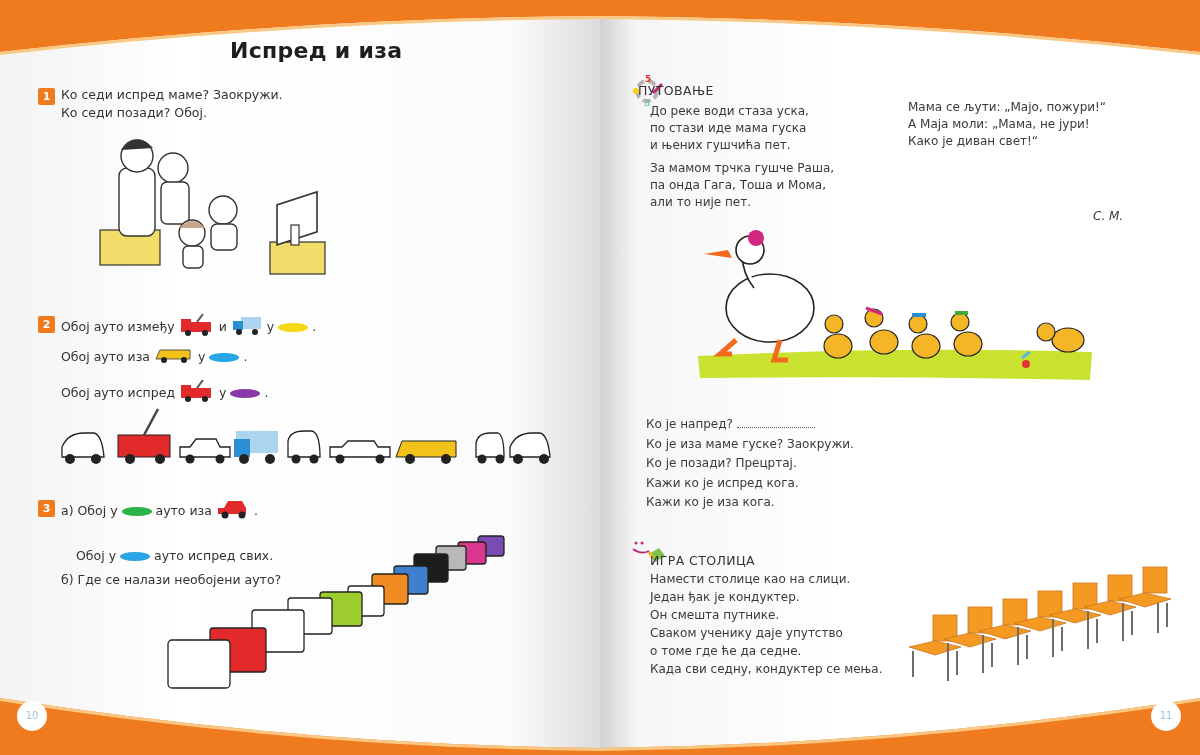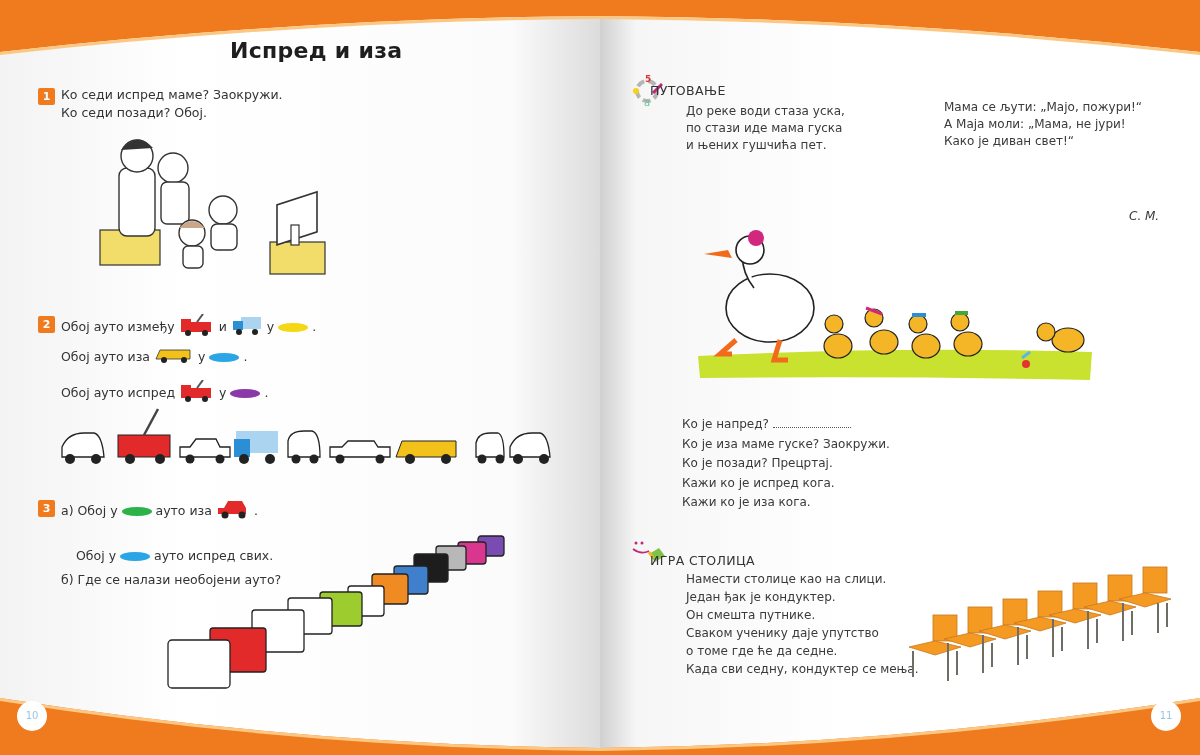--- a/index.html
+++ b/index.html
@@ -17,21 +17,21 @@
   .title { position: absolute; left: 230px; top: 38px; font-size: 22px; font-weight: bold; color: #1e1e1e; letter-spacing: 0.3px; }
 
   .num { position: absolute; width: 17px; height: 17px; background: #f07a1e; color: #fff; font-size: 11px; font-weight: bold; text-align: center; line-height: 17px; border-radius: 2px; }
   .txt { position: absolute; font-size: 12.5px; line-height: 18px; color: #333; white-space: nowrap; }
 
   .swatch { display: inline-block; width: 30px; height: 9px; border-radius: 50%; vertical-align: middle; filter: blur(0.4px); }
   .mini { display: inline-block; vertical-align: middle; }
 
   .pagenum { position: absolute; width: 30px; height: 30px; border-radius: 50%; background: #fff; color: #9cc4e0; font-size: 10px; text-align: center; line-height: 30px; }
 
-  .poem { position: absolute; font-size: 12px; line-height: 17px; color: #3a3a3a; white-space: nowrap; margin-left: 36px; }
+  .poem { position: absolute; font-size: 12px; line-height: 17px; color: #3a3a3a; white-space: nowrap; }
   .poem p { margin-bottom: 6px; }
   .heading-r { position: absolute; font-size: 12.5px; color: #333; letter-spacing: 0.4px; }
 </style>
 </head>
 <body>
 
 <div class="spread">
 
   <div class="page left">
     <div class="band-top" style="top:0;height:60px;">
@@ -207,27 +207,32 @@
 
     <div style="position:absolute;left:33px;top:73px;width:30px;height:34px;">
       <svg width="30" height="34" viewBox="0 0 30 34">
         <circle cx="14" cy="18" r="10" fill="none" stroke="#b5b5b5" stroke-width="4" stroke-dasharray="8 4"></circle>
         <text x="12" y="9" font-size="9" fill="#e3342f" font-weight="bold">5</text>
         <text x="11" y="33" font-size="10" fill="#6cc49a">a</text>
         <circle cx="3" cy="18" r="3" fill="#f4d21c"></circle>
         <path d="M20,20 L29,11" stroke="#c2287a" stroke-width="3"></path>
       </svg>
     </div>
-    <div class="heading-r" style="left:50px;top:83px;">ПУТОВАЊЕ</div>
+    <div class="heading-r" style="left:38px;top:83px;">ПУТОВАЊЕ</div>
 
     <div class="poem" style="left:50px;top:103px;">
       <p>
         <span>До реке води стаза уска,</span><br>
         <span>по стази иде мама гуска</span><br>
         <span>и њених гушчића пет.</span>
+      </p>
+      <p>
+        <span>За мамом трчка гушче Раша,</span><br>
+        <span>па онда Гага, Тоша и Мома,</span><br>
+        <span>али то није пет.</span>
       </p>
     </div>
     <div class="poem" style="left:308px;top:99px;">
       <p>
         <span>Мама се љути: „Мајо, пожури!“</span><br>
         <span>А Маја моли: „Мама, не јури!</span><br>
         <span>Како је диван свет!“</span>
       </p>
     </div>
     <div class="poem" style="left:493px;top:208px;font-style:italic;">С. М.</div>

